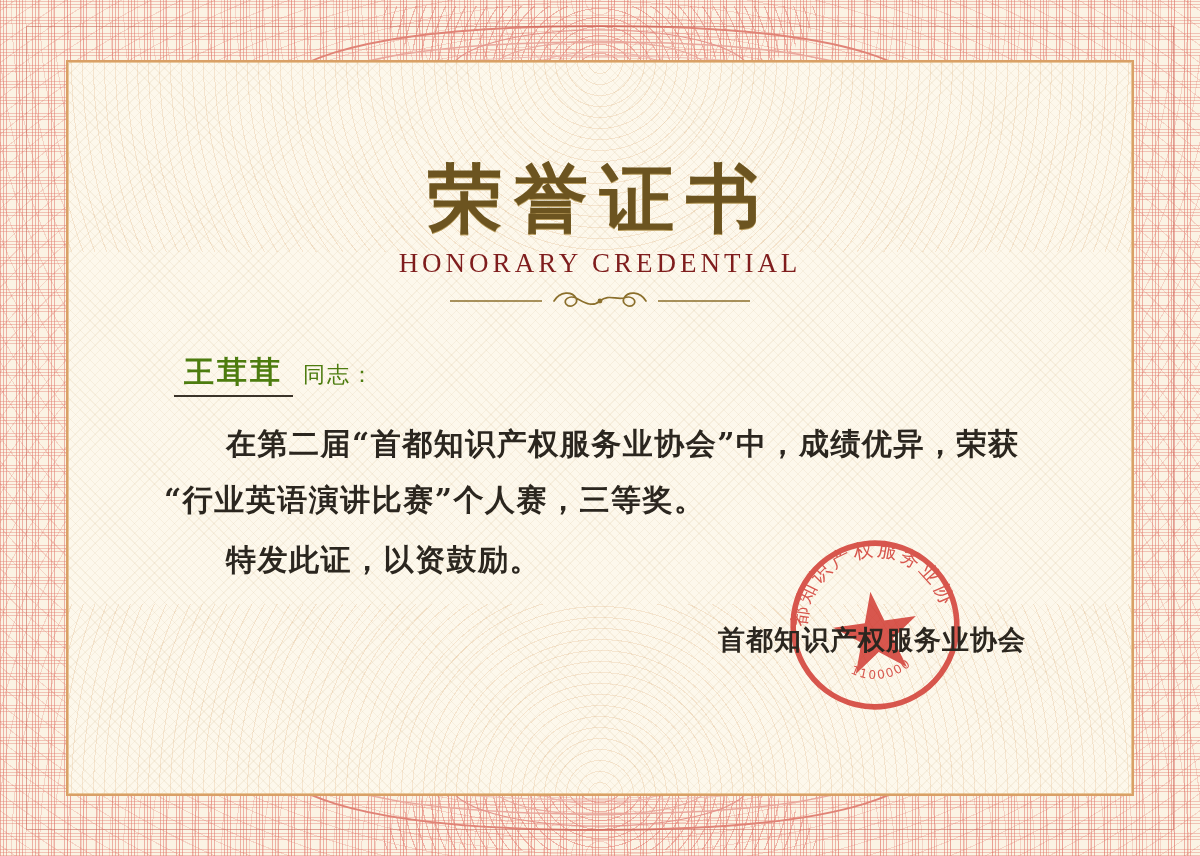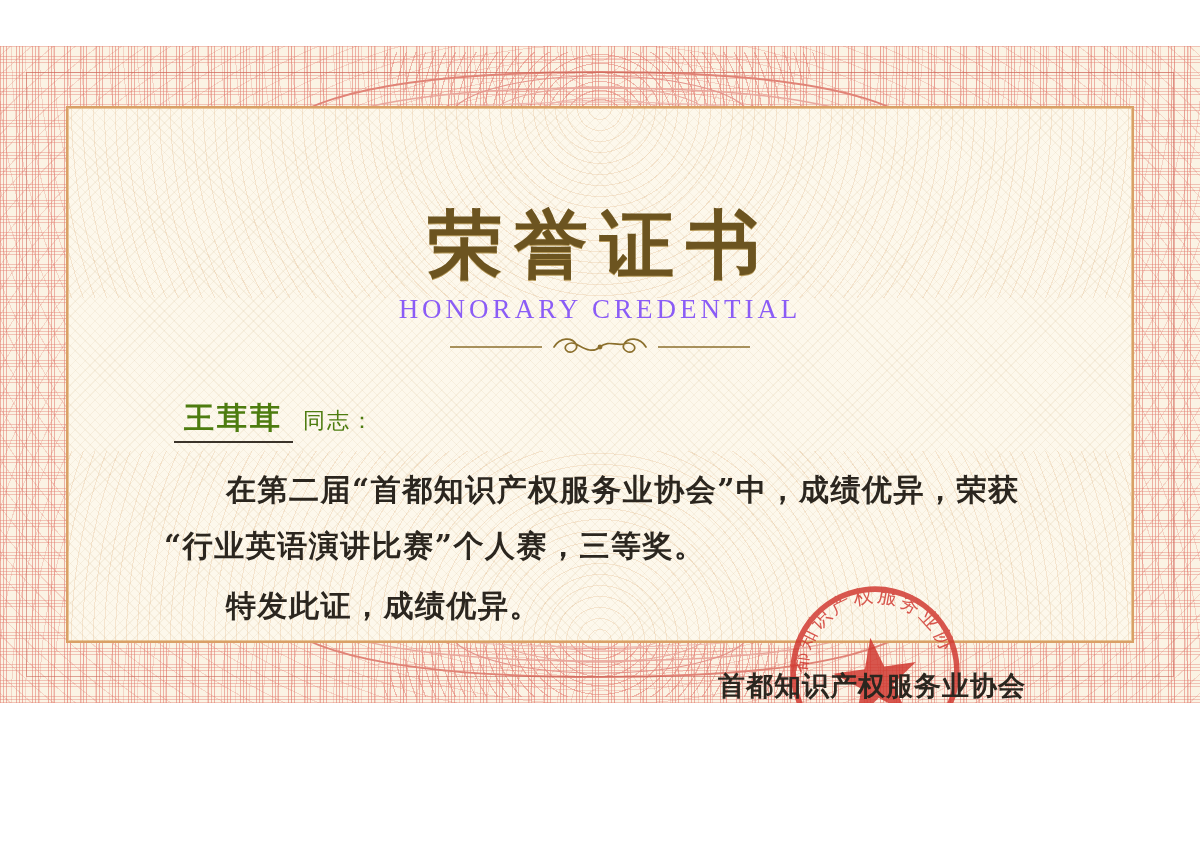--- a/index.html
+++ b/index.html
@@ -10,24 +10,23 @@
   body {
     width: 1200px;
     height: 856px;
     overflow: hidden;
     font-family: "Liberation Serif", serif;
   }
 
   .certificate {
     position: relative;
     width: 1200px;
-    height: 657px;
+    height: 856px;
     background: #fdf7e9;
     overflow: hidden;
-    margin-top: 46px;
   }
 
   
   .lace-outer {
     position: absolute;
     left: 0; top: 0; right: 0; bottom: 0;
     background:
       repeating-linear-gradient(90deg,
         rgba(226,122,110,0.55) 0px,
         rgba(226,122,110,0.55) 0.6px,
@@ -157,21 +156,21 @@
   }
   .title-en {
     position: absolute;
     top: 186px;
     left: 0;
     right: 0;
     text-align: center;
     font-family: "Liberation Serif", serif;
     font-size: 27px;
     letter-spacing: 4px;
-    color: #8b5cf6;
+    color: #7f1d1d;
   }
   .flourish {
     position: absolute;
     top: 222px;
     left: 0;
     right: 0;
     height: 40px;
     text-align: center;
   }
 
@@ -288,21 +287,21 @@
           <circle cx="150" cy="17" r="2.4" fill="#8b6f2c"></circle>
         </svg>
       </div>
 
       <div class="recipient-line">
         <span class="recipient-name">王茸茸</span>
         <span class="recipient-suffix">同志：</span>
       </div>
 
       <div class="para para-1">在第二届“首都知识产权服务业协会”中，成绩优异，荣获“行业英语演讲比赛”个人赛，三等奖。</div>
-      <div class="para para-2">特发此证，成绩优异。</div>
+      <div class="para para-2">特发此证，以资鼓励。</div>
 
       <svg class="seal" viewBox="0 0 200 200">
         <defs>
           <path id="arcPath" d="M100,100 m-74,0 a74,74 0 1,1 148,0"></path>
           <path id="arcPathBottom" d="M100,100 m-58,0 a58,58 0 1,0 116,0"></path>
         </defs>
         <circle cx="100" cy="100" r="88" fill="none" stroke="#d0342c" stroke-width="6"></circle>
         <text font-family="'DejaVu Serif', serif" font-size="21" fill="#d0342c" letter-spacing="3">
           <textPath href="#arcPath" startOffset="50%" text-anchor="middle">首都知识产权服务业协会</textPath>
         </text>

